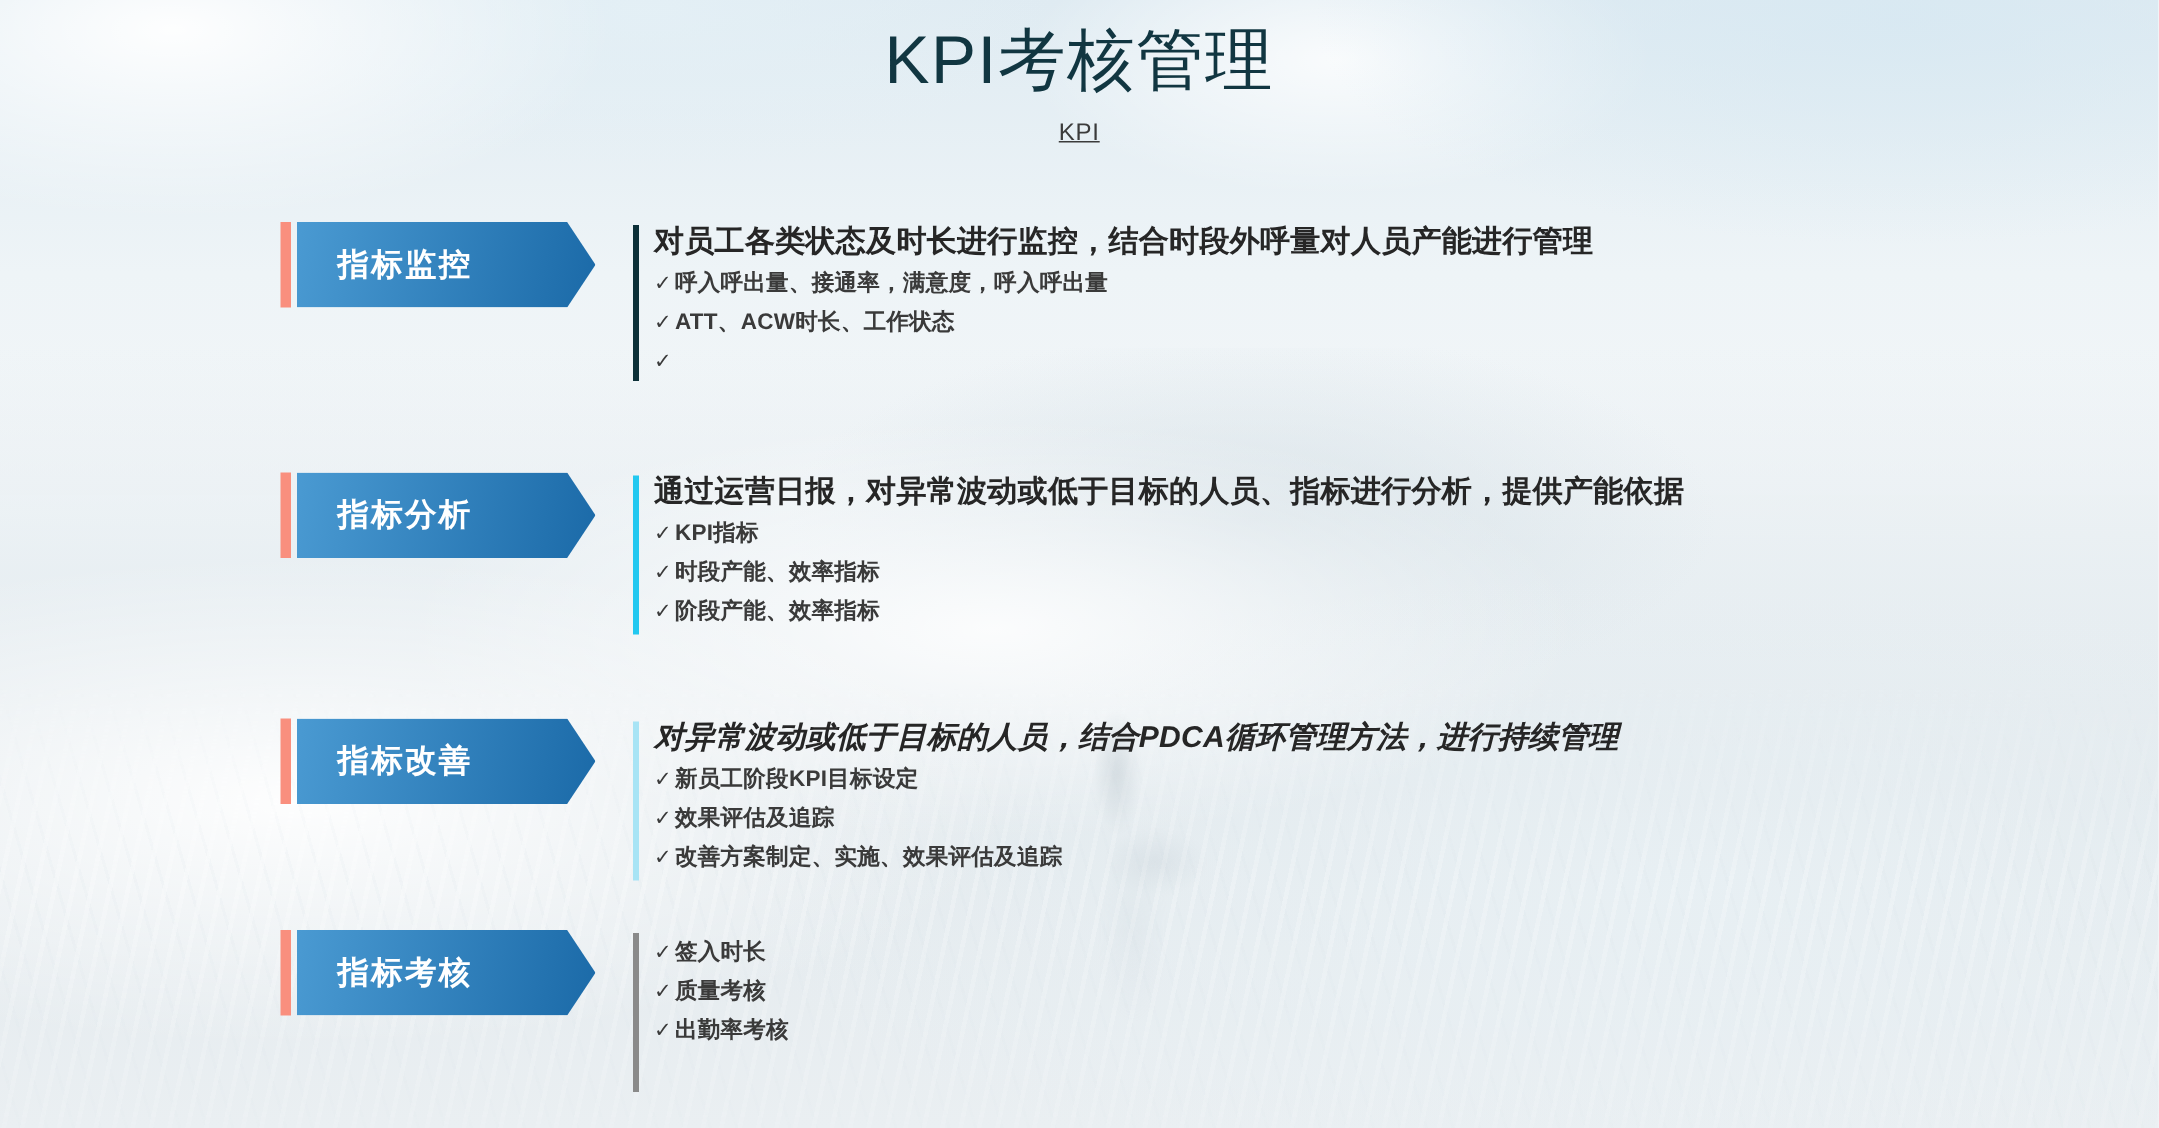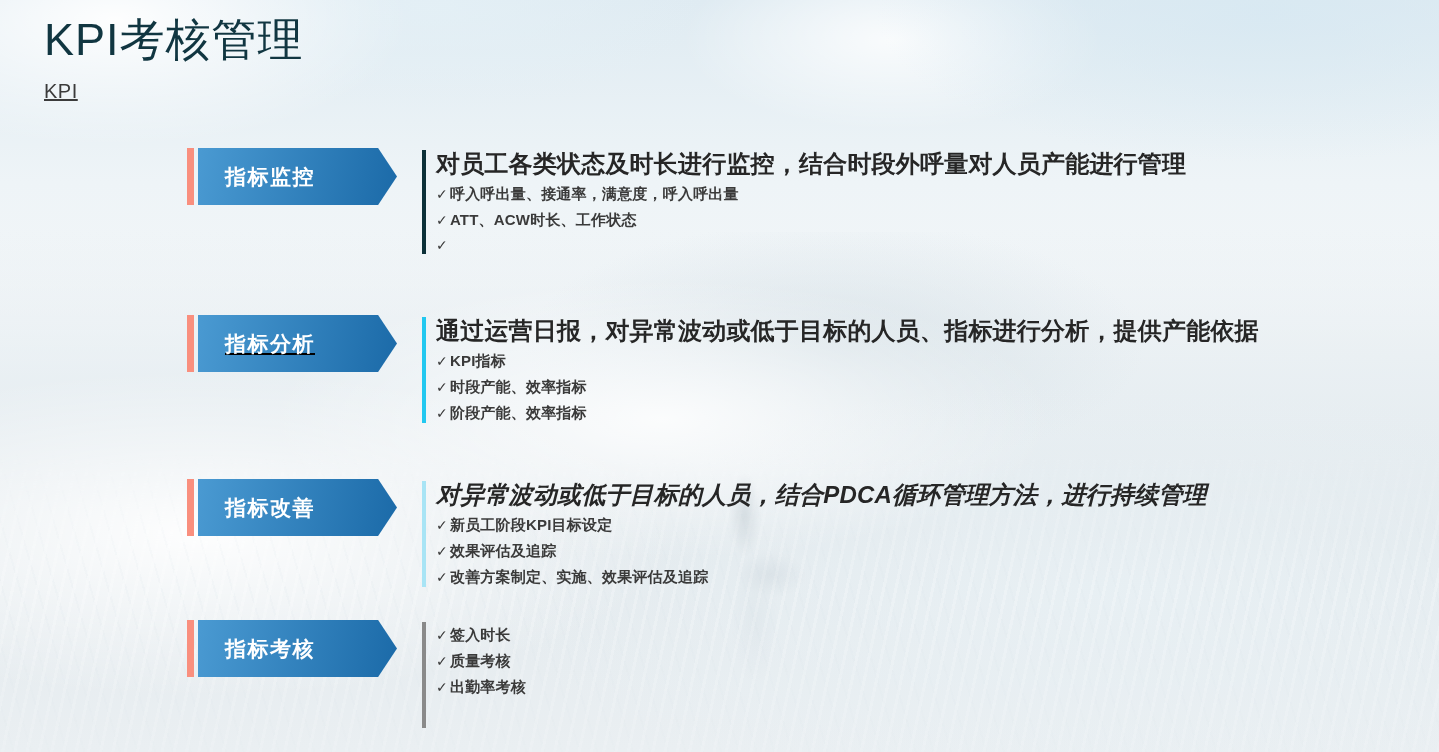--- a/index.html
+++ b/index.html
@@ -68,34 +68,34 @@
       radial-gradient(ellipse 22px 58px at 42% 26%, rgba(150,165,175,.85), rgba(255,255,255,0) 72%),
       radial-gradient(ellipse 46px 30px at 62% 52%, rgba(168,182,192,.6), rgba(255,255,255,0) 75%),
       radial-gradient(ellipse 30px 80px at 50% 72%, rgba(190,202,210,.45), rgba(255,255,255,0) 78%);
     filter: blur(1.5px);
   }
 
   
   .header {
     position: absolute;
     left: 0; right: 0; top: 12px;
+    text-align: center;
     z-index: 4;
-    padding-left: 44px;
   }
   .slide-title {
     font-size: 45px;
     font-weight: 400;
     letter-spacing: 1px;
     color: #113641;
     line-height: 1.25;
     margin: 0;
   }
   .slide-subtitle {
     margin-top: 12px;
-    font-size: 20px;
+    font-size: 16px;
     font-weight: 400;
     color: #3b3b3b;
     letter-spacing: .5px;
     text-decoration: underline;
   }
 
   
   .rows {
     position: absolute;
     left: 0; top: 0;
@@ -152,21 +152,21 @@
     padding-left: 14px;
     flex: 1 1 auto;
   }
   .content-rule {
     position: absolute;
     left: 0; top: 2px;
     width: 4px;
   }
   .content-heading {
     margin: 0;
-    font-size: 24px;
+    font-size: 20px;
     font-weight: 700;
     color: #262626;
     line-height: 1.3;
     letter-spacing: .2px;
   }
   .bullets {
     list-style: none;
     margin: 7px 0 0 0;
     padding: 0;
   }
@@ -235,21 +235,21 @@
           <li class="bullet" style="color: rgb(58, 58, 58);">
             <span class="check-icon">✓</span>
           </li>
         </ul>
       </div>
     </div>
 
     <div class="row row-2">
       <div class="badge-wrap">
         <div class="badge-accent" style="background: rgb(249, 143, 126);"></div>
-        <div class="badge-arrow" style="background: linear-gradient(100deg, rgb(74, 154, 210) 0%, rgb(27, 106, 168) 100%); text-decoration: underline;">
+        <div class="badge-arrow" style="background: linear-gradient(100deg, rgb(74, 154, 210) 0%, rgb(27, 106, 168) 100%);">
           <span class="badge-label" style="color: rgb(255, 255, 255);">指标分析</span>
         </div>
       </div>
       <div class="content">
         <div class="content-rule" style="background: rgb(34, 200, 240);"></div>
         <h2 class="content-heading" style="color: rgb(38, 38, 38);">通过运营日报，对异常波动或低于目标的人员、指标进行分析，提供产能依据</h2>
         <ul class="bullets">
           <li class="bullet" style="color: rgb(58, 58, 58);">
             <span class="check-icon">✓</span>
             <span>KPI指标</span>

